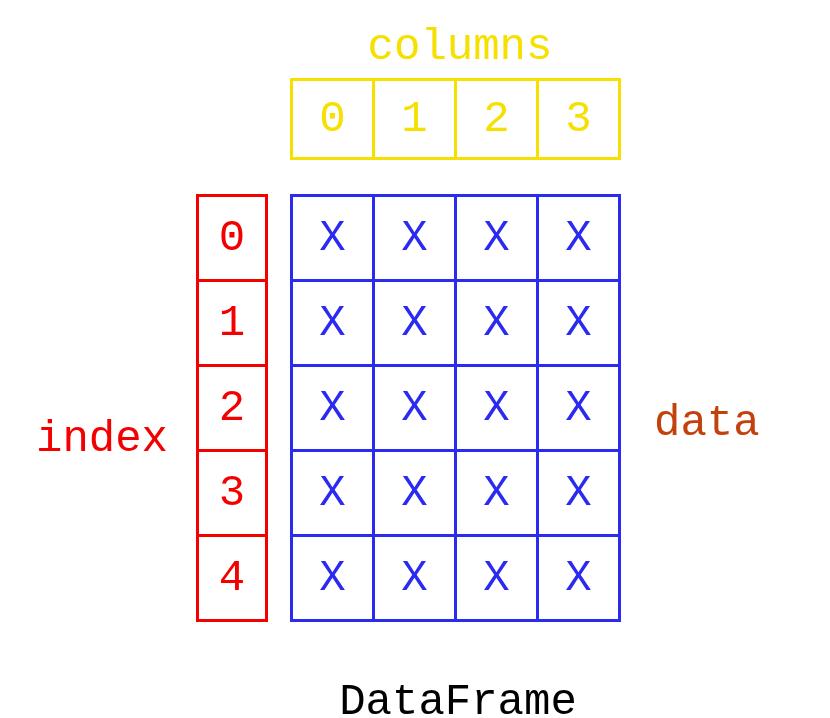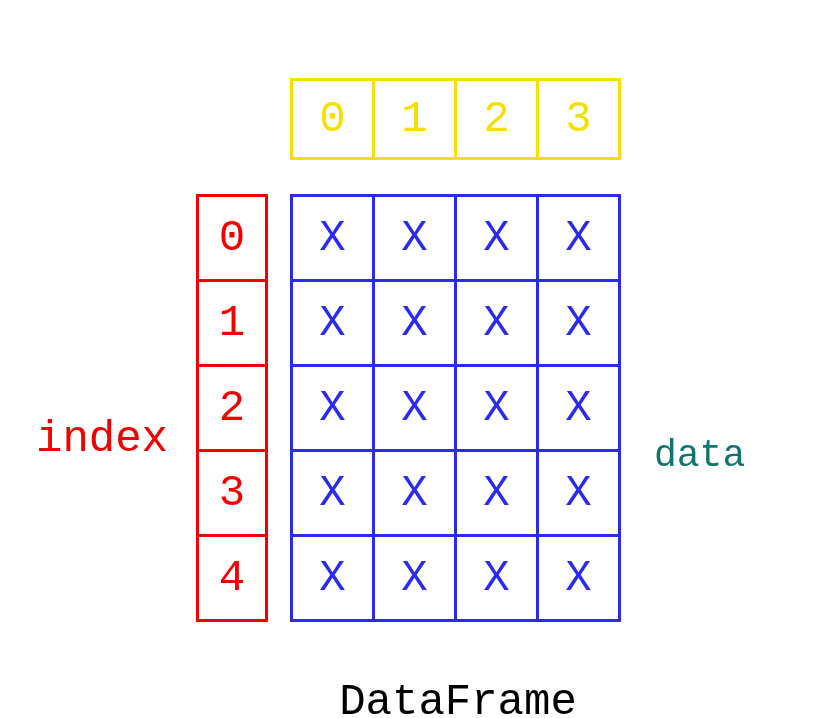--- a/index.html
+++ b/index.html
@@ -73,24 +73,23 @@
       font-size: 44px;
       font-weight: 500;
       color: #f30000;
     }
     .index-cell:first-child { margin-top: 0; }
 
     .data-label {
       position: absolute;
       top: 398px;
       left: 654px;
-      font-size: 38px;
+      font-size: 44px;
       font-weight: 500;
-      color: #0f766e;
-      margin-top: 36px;
+      color: #c2410c;
     }
     .data-grid {
       position: absolute;
       top: 194px;
       left: 290px;
       display: flex;
       flex-direction: column;
     }
     .data-row {
       display: flex;
@@ -121,20 +120,21 @@
       font-weight: 500;
       color: #000;
       margin-top: 39px;
     }
   </style>
 </head>
 <body>
 
 <div class="diagram">
 
+  <div class="columns-title">columns</div>
 
   <div class="columns-row">
     <div class="col-cell">0</div>
     <div class="col-cell">1</div>
     <div class="col-cell">2</div>
     <div class="col-cell">3</div>
   </div>
 
   <div class="index-label">index</div>
 

